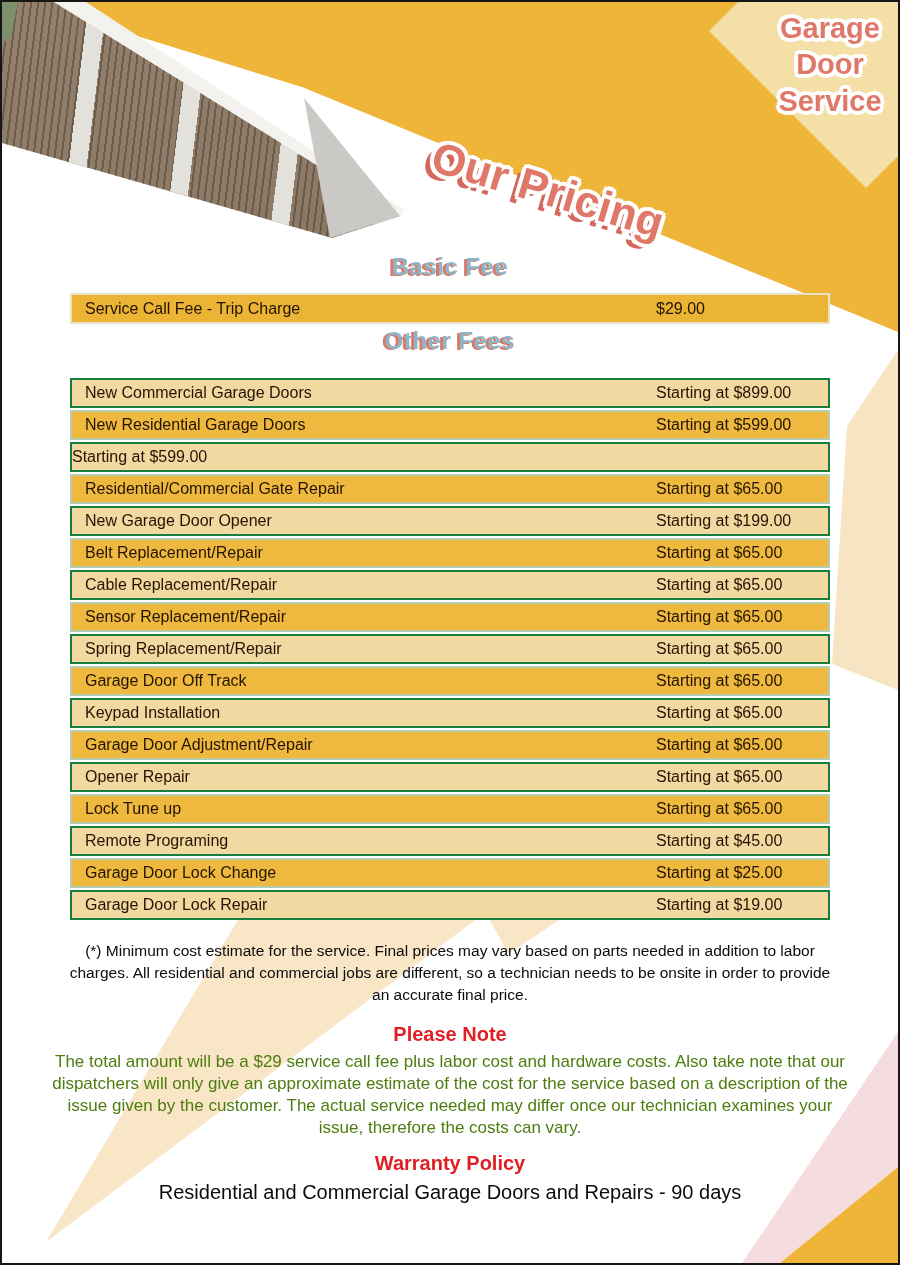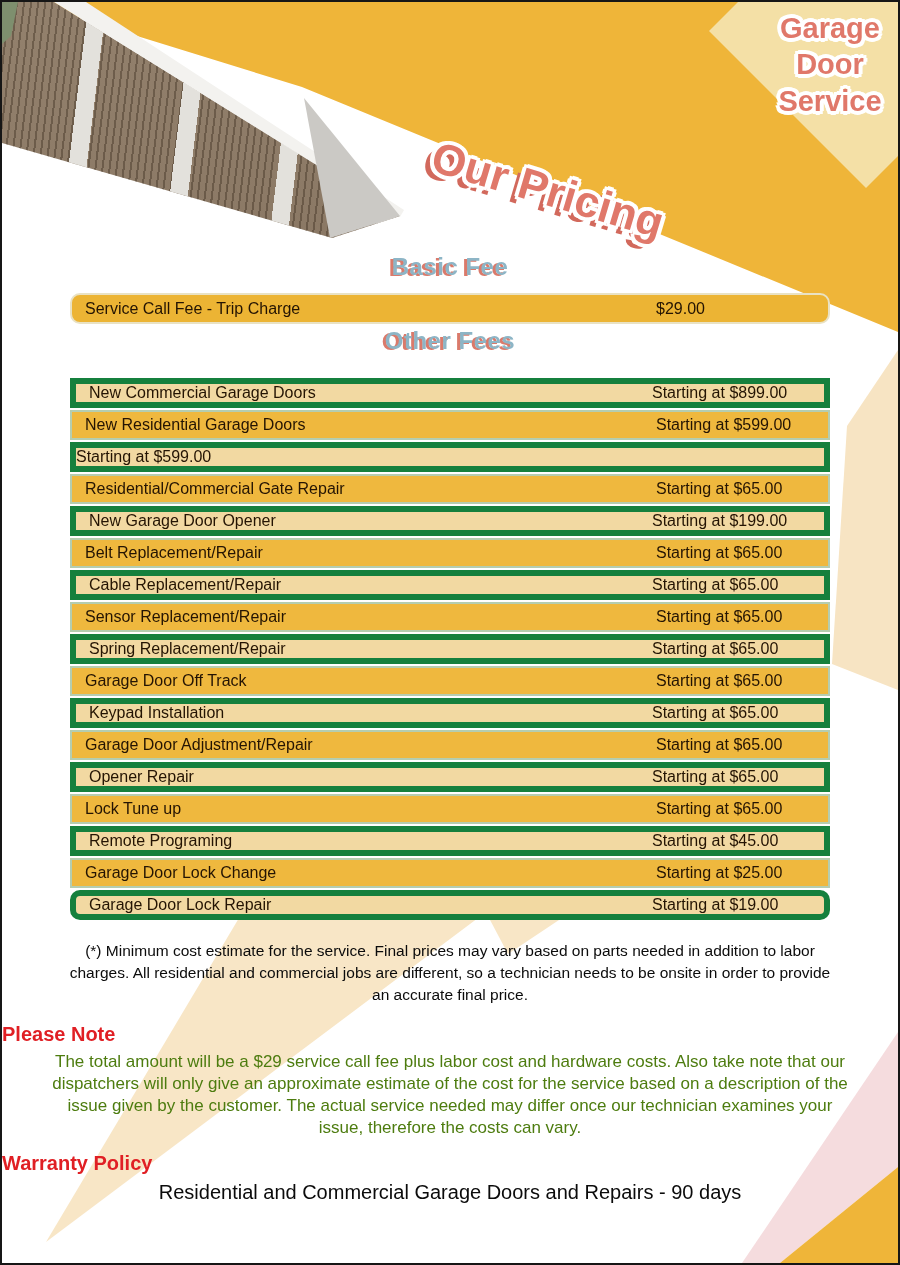--- a/index.html
+++ b/index.html
@@ -53,32 +53,32 @@
     color:#8db5c6;letter-spacing:.5px;
     text-shadow:-3px 1px 0 #da7a6b;
   }
   .fee-table{width:760px;margin:0 auto;}
   .fee-table.basic{margin-top:9px;}
   .fee-table.other{margin-top:20px;}
   .row{
     display:flex;align-items:center;box-sizing:border-box;
     height:30px;margin-bottom:2px;font-size:16px;color:#241403;
   }
-  .row:last-child{margin-bottom:0;border-radius:10px;}
+  .row:last-child{margin-bottom:0;}
   .row .lbl{flex:1;padding-left:13px;white-space:nowrap;overflow:hidden;}
   .row .price{width:172px;white-space:nowrap;}
   .row.service{height:31px;background:#ecb434;border:2px solid #e9e2c4;}
-  .row.light{background:#f2d9a2;border:6px solid #15803d;}
+  .row.light{background:#f2d9a2;border:2px solid #15803d;}
   .row.dark{background:#efb83e;border:2px solid #b5cdb0;}
   .footnote{
     width:772px;margin:20px auto 0;text-align:center;
     font-size:15.5px;line-height:22px;color:#0b0b0b;
   }
   .red-heading{
-    margin:16px auto 0;text-align:left;
+    margin:16px auto 0;text-align:center;
     font-size:20px;font-weight:bold;line-height:24px;color:#e01f24;
   }
   .note-body{
     width:796px;margin:5px auto 0;text-align:center;
     font-size:17px;line-height:22px;color:#4d7c0f;
   }
   .warranty-heading{margin-top:12px;}
   .warranty-body{
     width:700px;margin:6px auto 0;text-align:center;
     font-size:20px;line-height:22px;color:#0b0b0b;

